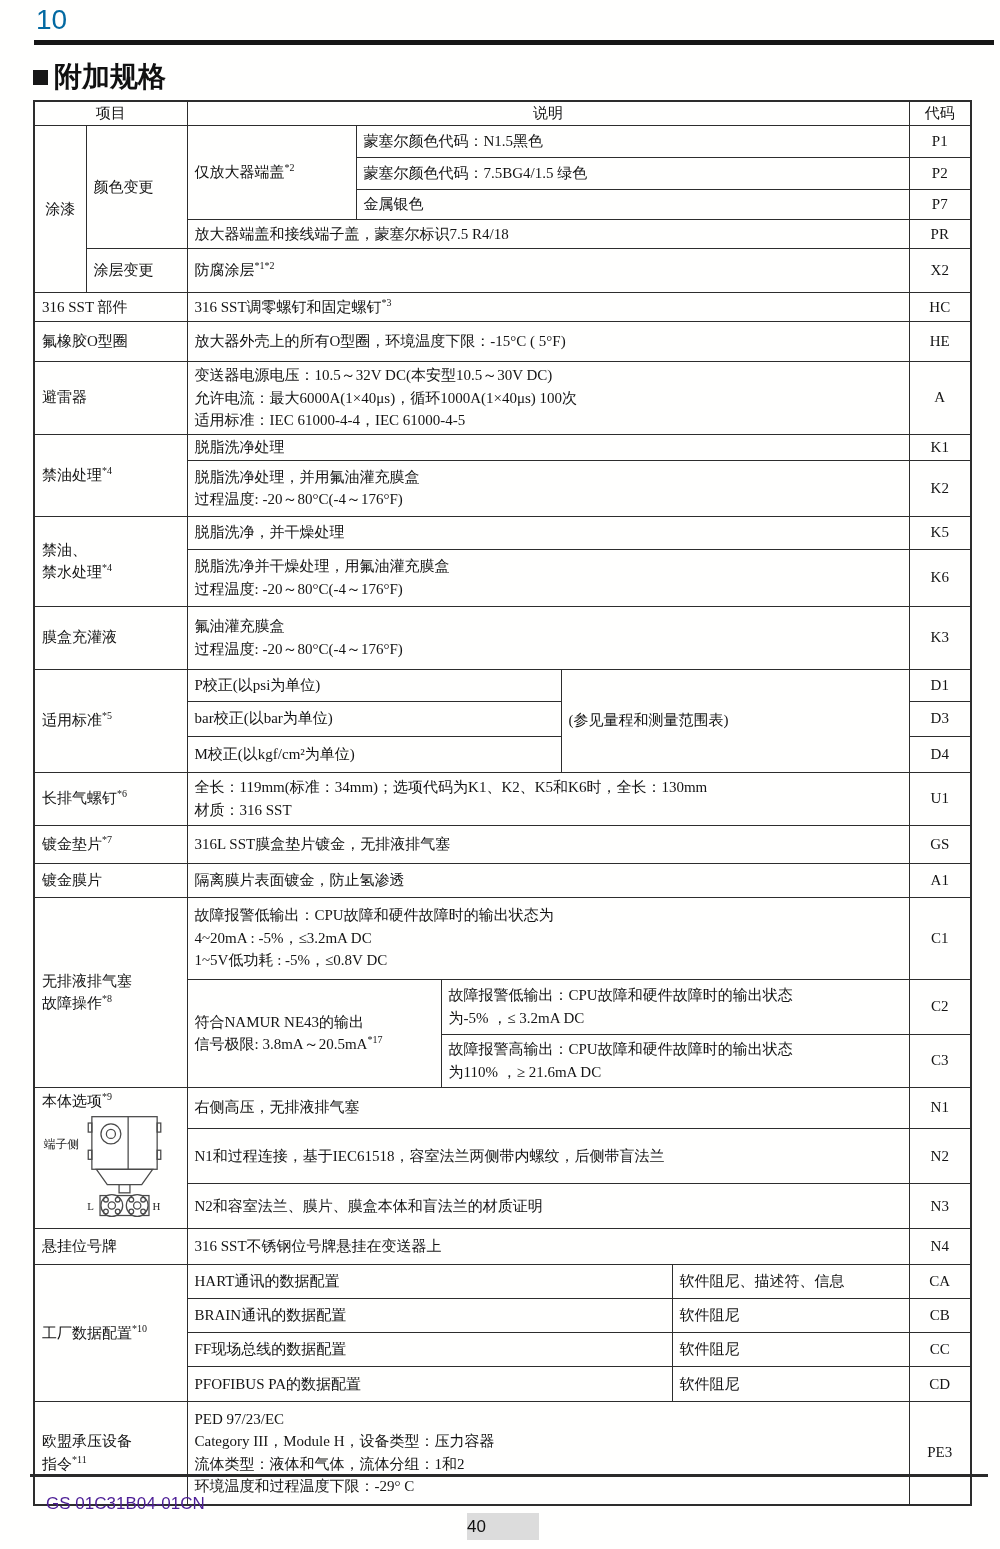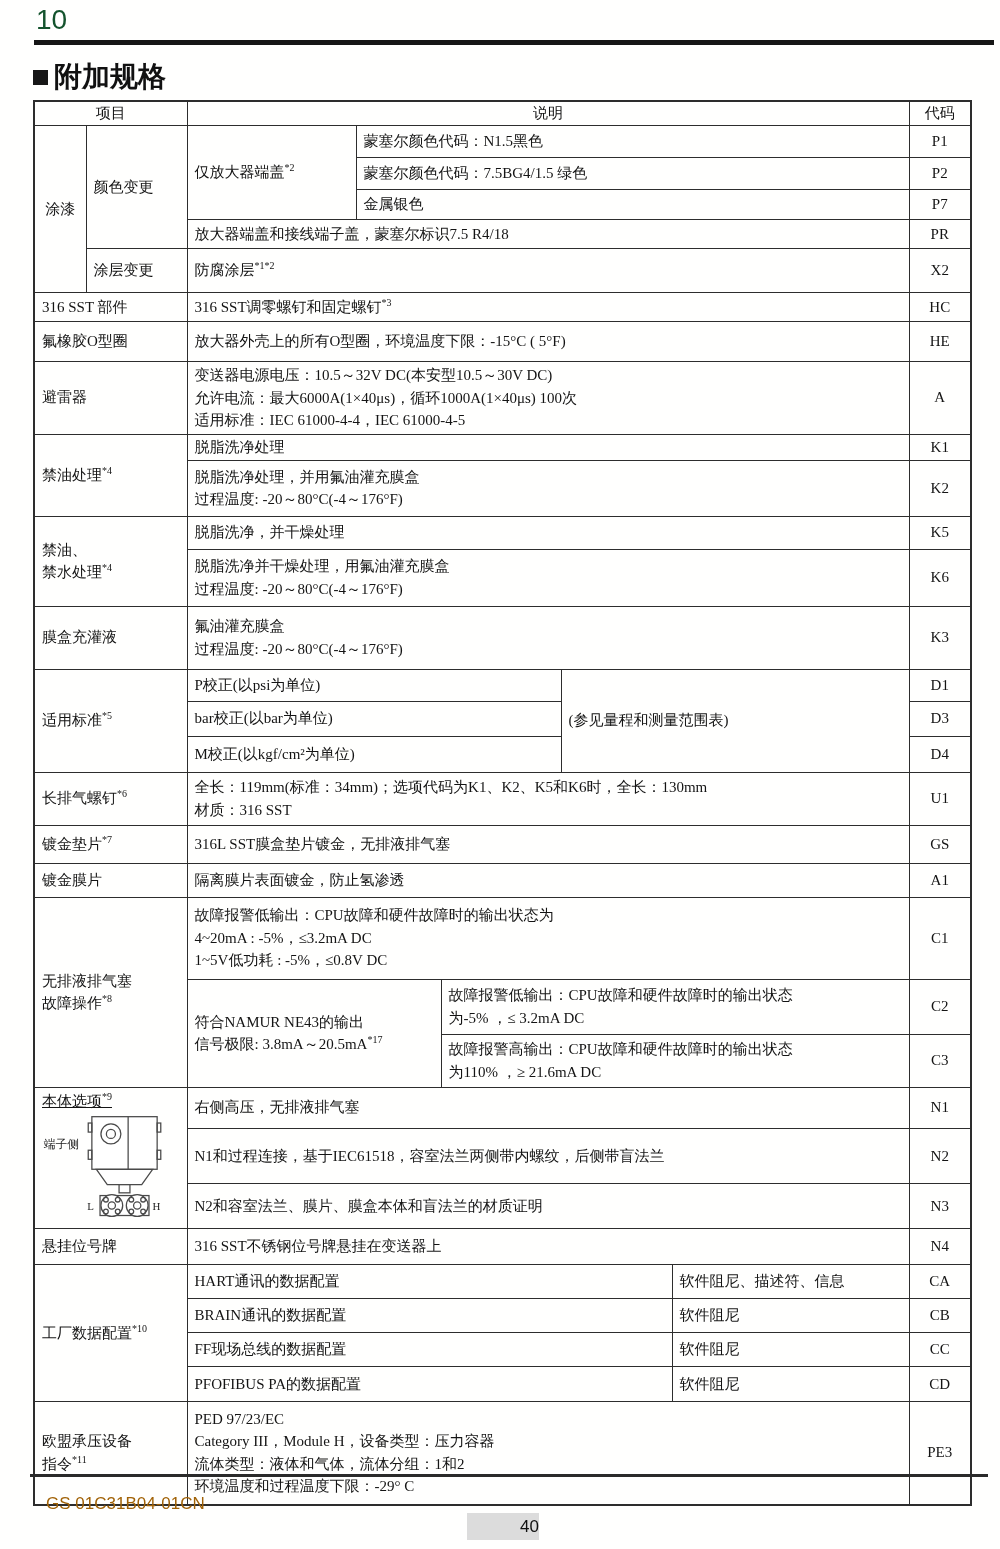--- a/index.html
+++ b/index.html
@@ -1,38 +1,38 @@
 <!DOCTYPE html>
 <html><head>
 <meta charset="utf-8">
 <style>
   html,body{margin:0;padding:0;background:#e8e8e8;}
   .page{position:relative;width:1000px;height:1549px;background:#fffffe;color:#111;
         font-family:"Liberation Serif","DejaVu Serif",serif;overflow:hidden;}
   .topnum{position:absolute;left:36px;top:4px;font-size:28px;
-        font-family:"Liberation Sans","DejaVu Sans",sans-serif;color:#14532d;}
+        font-family:"Liberation Sans","DejaVu Sans",sans-serif;color:#0369a1;}
   .toprule{position:absolute;left:34px;right:6px;top:40px;height:5px;background:#161616;}
   .section-title{position:absolute;left:33px;top:58px;font-size:28px;font-weight:bold;
         font-family:"Liberation Sans","DejaVu Sans",sans-serif;display:flex;align-items:center;gap:6px;}
   .sq{display:inline-block;width:15px;height:15px;background:#171717;}
   .tblwrap{position:absolute;left:33px;top:100px;}
   table.spec{border-collapse:collapse;table-layout:fixed;width:937px;border:2px solid #2d2d2d;}
   table.spec td,table.spec th{border:1px solid #2d2d2d;font-size:15px;font-weight:normal;
         padding:2px 7px;vertical-align:middle;color:#141414;overflow:hidden;}
   th{font-size:16px;}
   .c{text-align:center;}
   .ln{display:block;line-height:1.5;}
   sup{font-size:10px;line-height:0;}
   .itm{vertical-align:middle;}
   svg text{font-family:"Liberation Serif","DejaVu Serif",serif;}
   .footrule{position:absolute;left:30px;right:12px;top:1474px;height:3px;background:#2a2a2a;}
   .footdoc{position:absolute;left:46px;top:1494px;font-size:17px;
-        font-family:"Liberation Sans","DejaVu Sans",sans-serif;color:#a16207;}
+        font-family:"Liberation Sans","DejaVu Sans",sans-serif;color:#4c1d95;}
   .footpage{position:absolute;left:467px;top:1513px;width:72px;height:27px;background:#dcdcdc;
-        text-align:right;line-height:27px;font-size:17px;
+        text-align:left;line-height:27px;font-size:17px;
         font-family:"Liberation Sans","DejaVu Sans",sans-serif;}
 </style>
 </head>
 <body>
 
 <div class="page">
   <div class="topnum">10</div>
   <div class="toprule"></div>
   <div class="section-title">
     <span class="sq"></span>
@@ -203,21 +203,21 @@
     </tr>
     <tr style="height:53px">
       <td colspan="3">
         <span class="ln">故障报警高输出：CPU故障和硬件故障时的输出状态</span>
         <span class="ln">为110% ，≥ 21.6mA DC</span>
       </td>
       <td class="c">C3</td>
     </tr>
 
     <tr style="height:36px">
-      <td colspan="2" rowspan="3" class="itm" style="vertical-align:top;text-decoration:underline;">
+      <td colspan="2" rowspan="3" class="itm" style="vertical-align:top;">
         <span class="ln"><span>本体选项</span><sup>*9</sup></span>
         <svg width="136" height="110" viewBox="0 0 150 121">
           <g fill="none" stroke="#4a4a4a" stroke-width="1.4">
             <rect x="55" y="5" width="72" height="58" fill="#fff"></rect>
             <line x1="95" y1="5" x2="95" y2="63"></line>
             <circle cx="76" cy="24" r="11"></circle>
             <circle cx="76" cy="24" r="5"></circle>
             <rect x="51" y="12" width="4" height="10"></rect>
                   <rect x="51" y="42" width="4" height="10"></rect>
             <rect x="127" y="12" width="4" height="10"></rect>

